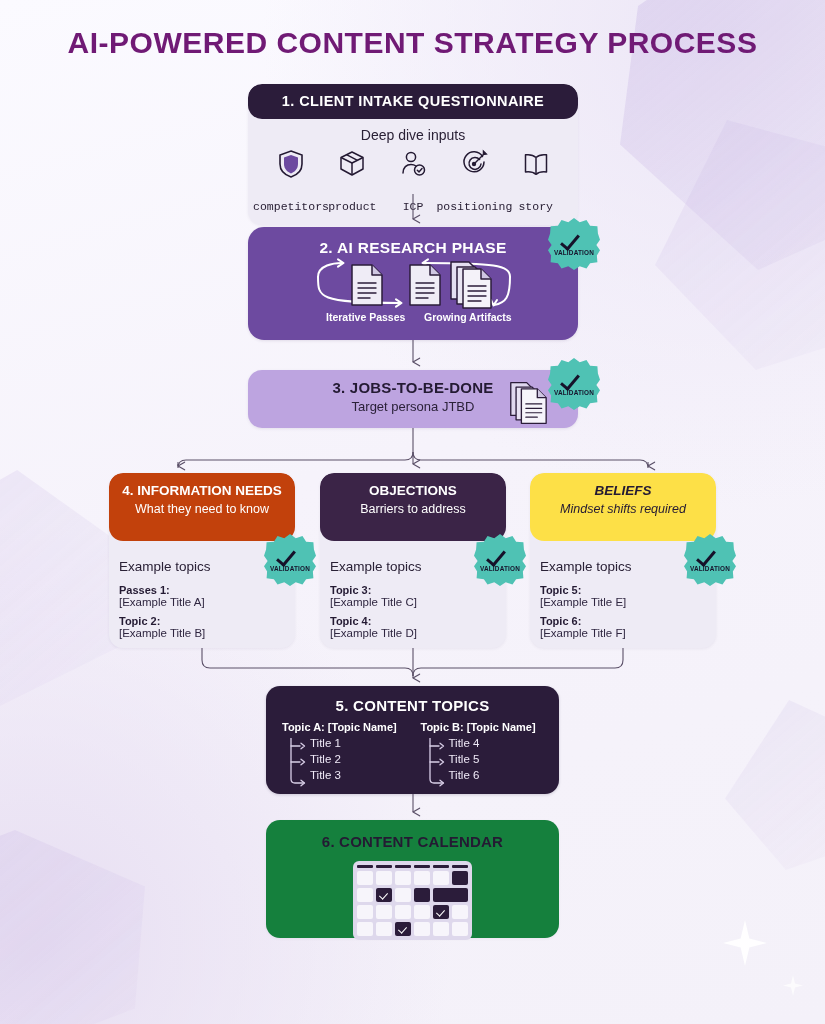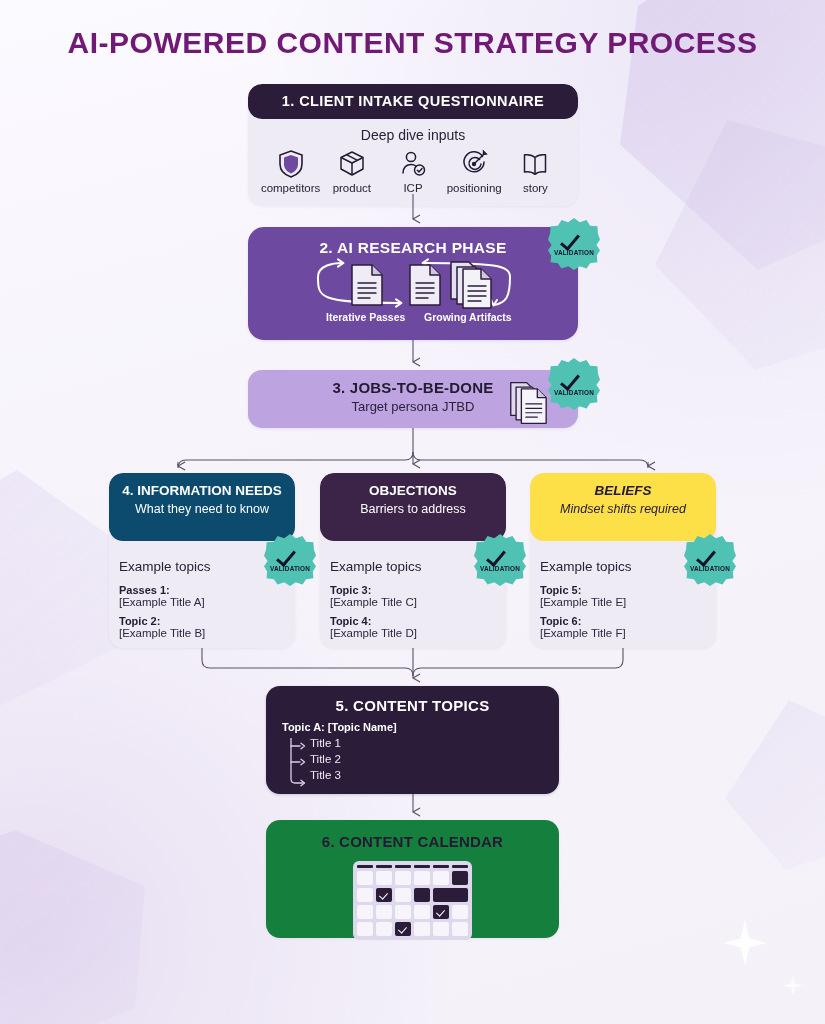--- a/index.html
+++ b/index.html
@@ -72,21 +72,21 @@
 
   
   #n1 { left: 248px; top: 84px; width: 330px; }
   #n1 .hdr {
     background: #2b1c3a; font-size: 14.5px; letter-spacing: .4px;
     padding: 9px 0 10px; margin: 0;
   }
   #n1 .body { padding: 8px 0 12px; }
   .deep { text-align: center; font-size: 14px; color: #2a2136; margin-bottom: 6px; }
   .icons { display: flex; justify-content: space-around; padding: 0 12px; }
-  .ico-cell { display: flex; flex-direction: column; align-items: center; gap: 3px; width: 62px; }
+  .ico-cell { display: flex; flex-direction: column; align-items: center; gap: 21px; width: 62px; font-family: Liberation Mono, monospace; }
   .ico-cell svg { display: block; }
   .ico-lbl { font-size: 11.5px; color: #2a2136; }
 
   
   #n2 { left: 248px; top: 227px; width: 330px; height: 113px;
     background: #6d4aa0; border-radius: 16px; color: #fff;
     box-shadow: 0 1px 3px rgba(70,50,100,.12); }
   #n2 .t { text-align: center; font-weight: 700; font-size: 15.5px; letter-spacing: .3px; padding-top: 12px; }
   .research-row { position: relative; height: 74px; }
   .doc { position: absolute; }
@@ -100,21 +100,21 @@
   #n3 .s { text-align: center; font-size: 13px; color: #2b2139; padding-top: 3px; }
   #n3 .stack { position: absolute; right: 22px; top: 10px; }
 
   
   .col { width: 186px; }
   #c1 { left: 109px; top: 473px; }
   #c2 { left: 320px; top: 473px; }
   #c3 { left: 530px; top: 473px; }
   .col .card { height: 175px; }
   .col .hdr { padding: 10px 8px 11px; font-size: 13.5px; line-height: 1.15; }
-  #c1 .hdr { background: #0c4a6e; height: 68px; }
+  #c1 .hdr { background: #c2410c; height: 68px; }
   #c2 .hdr { background: #3b2447; height: 68px; }
   #c3 .hdr { background: #fde047; color: #241a33; height: 68px; font-style: italic; }
   .hdr .sub { display:block; font-weight: 400; font-size: 12.5px; margin-top: 3px; }
   .col .body { padding: 18px 10px 0; text-align: left; }
   .ex-lbl { font-size: 13.5px; color: #2a2136; margin-bottom: 10px; }
   .topic { margin-bottom: 7px; }
   .topic .k { font-size: 11px; font-weight: 700; color: #241a33; }
   .topic .v { font-size: 11.5px; color: #2f2640; }
 
   
@@ -481,20 +481,37 @@
               <path d="M13 21.2 L16.5 24 L13 26.8" stroke-linejoin="round"></path>
               <path d="M13 42.2 L16.5 45 L13 47.8" stroke-linejoin="round"></path>
             </g>
           </svg>
           <div class="titem">Title 1</div>
           <div class="titem">Title 2</div>
           <div class="titem">Title 3</div>
         </div>
       </div>
 
+      <div class="tcol">
+        <div class="th">Topic B: [Topic Name]</div>
+        <div class="tlist">
+          <svg class="brace" width="22" height="50" viewBox="0 0 22 50">
+            <g fill="none" stroke="#d9cfe8" stroke-width="1.3" stroke-linecap="round">
+              <path d="M3 0 V41 Q3 45 7 45 H16"></path>
+              <path d="M3 8 H12 M3 24 H12"></path>
+              <path d="M13 5.2 L16.5 8 L13 10.8" stroke-linejoin="round"></path>
+              <path d="M13 21.2 L16.5 24 L13 26.8" stroke-linejoin="round"></path>
+              <path d="M13 42.2 L16.5 45 L13 47.8" stroke-linejoin="round"></path>
+            </g>
+          </svg>
+          <div class="titem">Title 4</div>
+          <div class="titem">Title 5</div>
+          <div class="titem">Title 6</div>
+        </div>
+      </div>
 
     </div>
   </div>
 
   <div class="node" id="n6">
     <div class="t">6. CONTENT CALENDAR</div>
     <div class="cal-wrap">
       <div class="cal">
         <div class="cal-top">
           <i></i>

